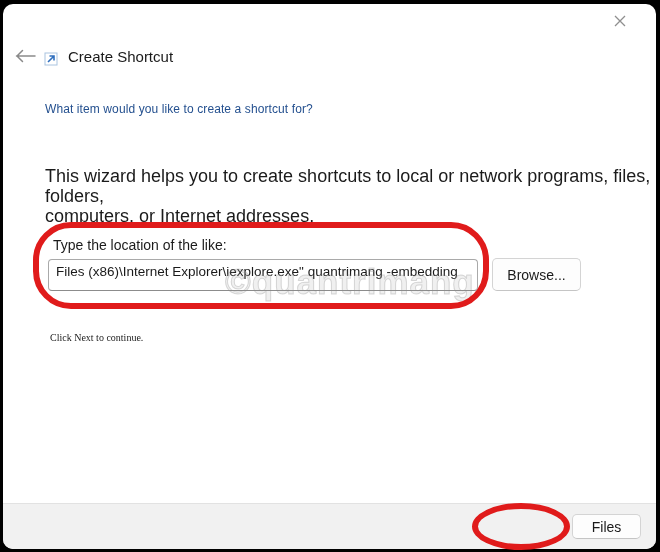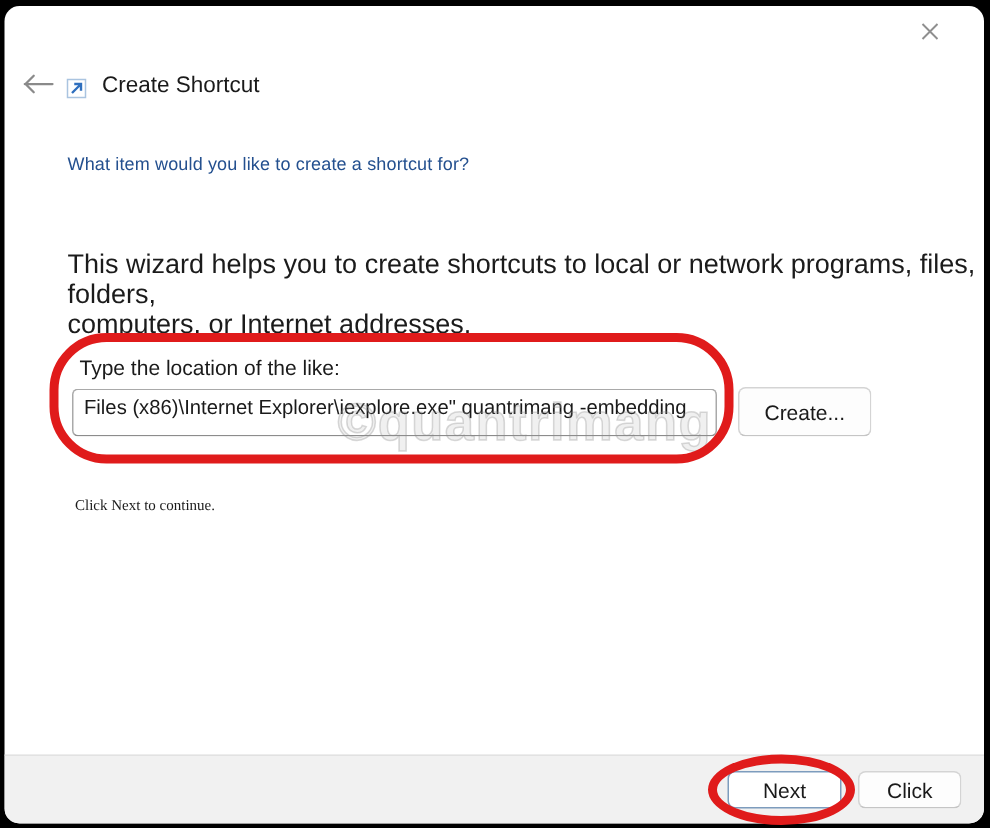--- a/index.html
+++ b/index.html
@@ -188,29 +188,28 @@
 
     <div class="heading" style="color:#24508f;">What item would you like to create a shortcut for?</div>
 
     <div class="description">This wizard helps you to create shortcuts to local or network programs, files, folders,
 computers, or Internet addresses.</div>
 
     <label class="location-label">Type the location of the like:</label>
 
     <input class="location-input" type="text" value="Files (x86)\Internet Explorer\iexplore.exe&quot; quantrimang -embedding" style="">
 
-    <button class="browse-btn">Create...</button>
+    <button class="browse-btn">Browse...</button>
 
     <div class="next-hint">Click Next to continue.</div>
 
     <div class="watermark">©quantrimang</div>
 
     <div class="footer">
-      <button class="footer-btn next-btn">Next</button>
-      <button class="footer-btn cancel-btn">Click</button>
+      <button class="footer-btn cancel-btn">Files</button>
     </div>
 
   </div>
 
   <div class="annot annot-input" style="border-color:#e01b1b;"></div>
   <div class="annot annot-next" style="border-color:#e01b1b;"></div>
 
 </div>
 
 </body></html>

